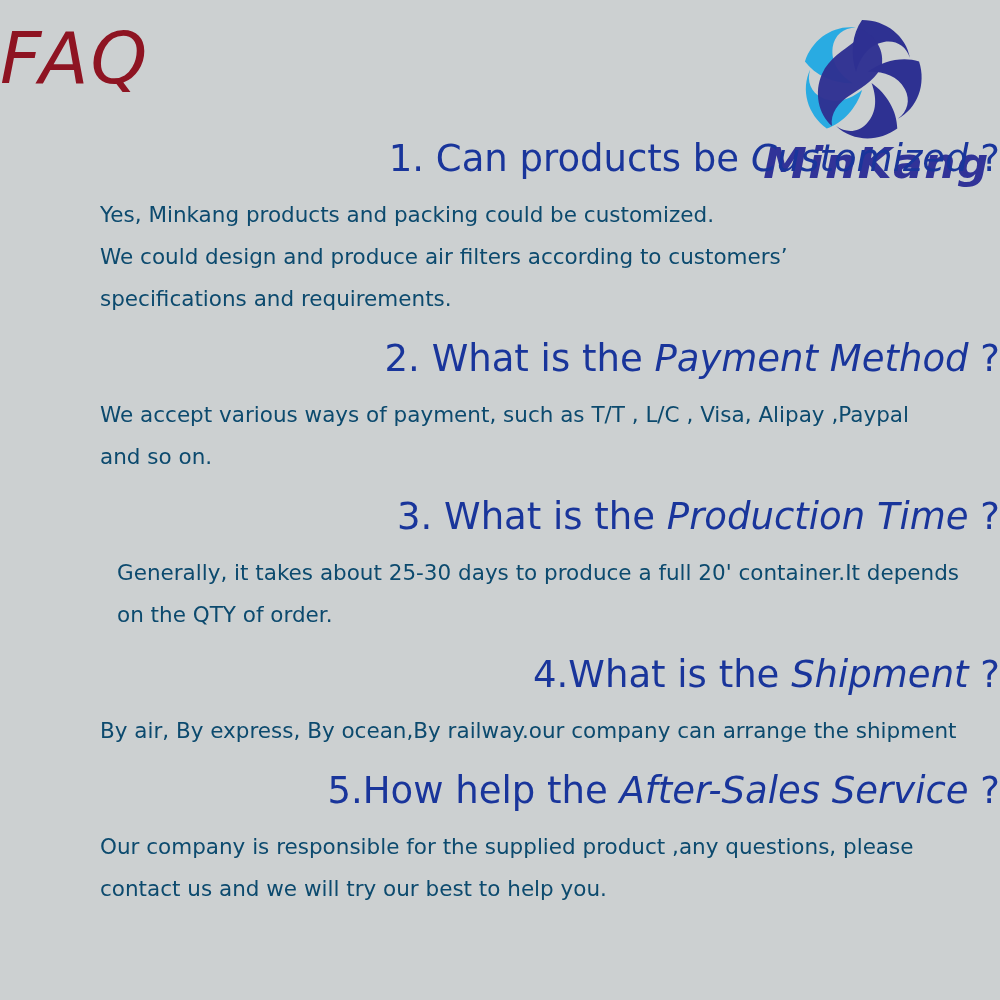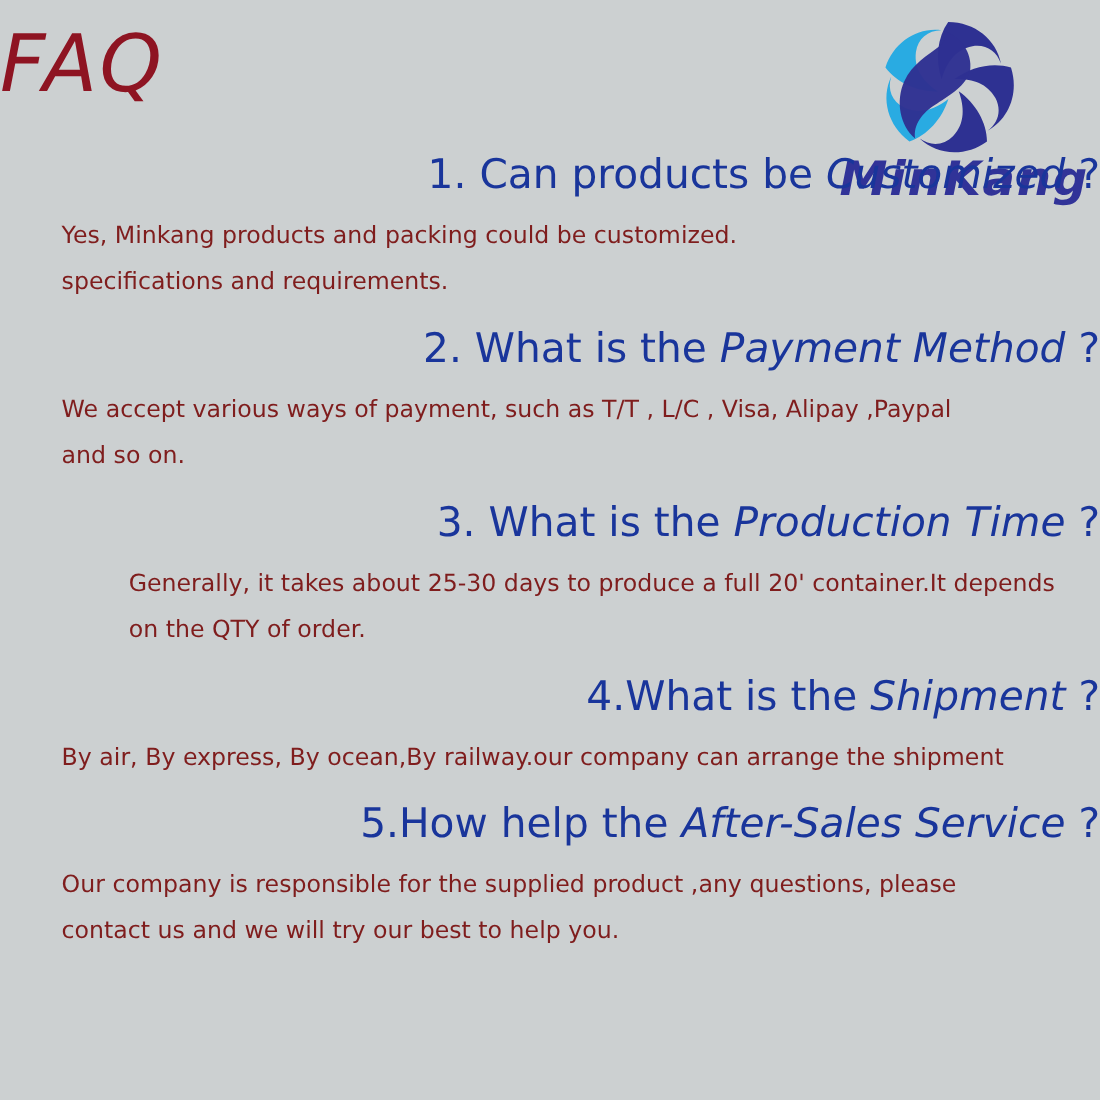--- a/index.html
+++ b/index.html
@@ -87,22 +87,22 @@
     line-height: 62px;
     white-space: nowrap;
     text-align: right;
   }
   .q .em {
     font-style: italic;
   }
 
   .a {
     margin: 0;
-    padding: 4px 0 8px 56px;
-    color: #7f1d1d;
+    padding: 4px 0 8px 100px;
+    color: #0c4a6e;
     font-family: "DejaVu Sans", sans-serif;
     font-weight: 400;
     font-size: 21.5px;
     line-height: 42px;
     max-width: 880px;
   }
   .a.indent { padding-left: 102px; margin-left: 15px; }
 </style>
 </head>
 <body>
@@ -130,20 +130,21 @@
     <div id="logo-wordmark">MinKang</div>
   </div>
 </div>
 
 <div id="faq-list">
 
   <div class="faq-item">
     <div class="q"><span>1.</span> <span>Can products be</span> <span class="em">Customized</span> <span>?</span></div>
     <div class="a">
       <div>Yes, Minkang products and packing could be customized.</div>
+      <div>We could design and produce air filters according to customers’</div>
       <div>specifications and requirements.</div>
     </div>
   </div>
 
   <div class="faq-item">
     <div class="q"><span>2.</span> <span>What is the</span> <span class="em">Payment Method</span> <span>?</span></div>
     <div class="a">
       <div>We accept various ways of payment, such as T/T , L/C ,  Visa,  Alipay ,Paypal</div>
       <div>and so on.</div>
     </div>

